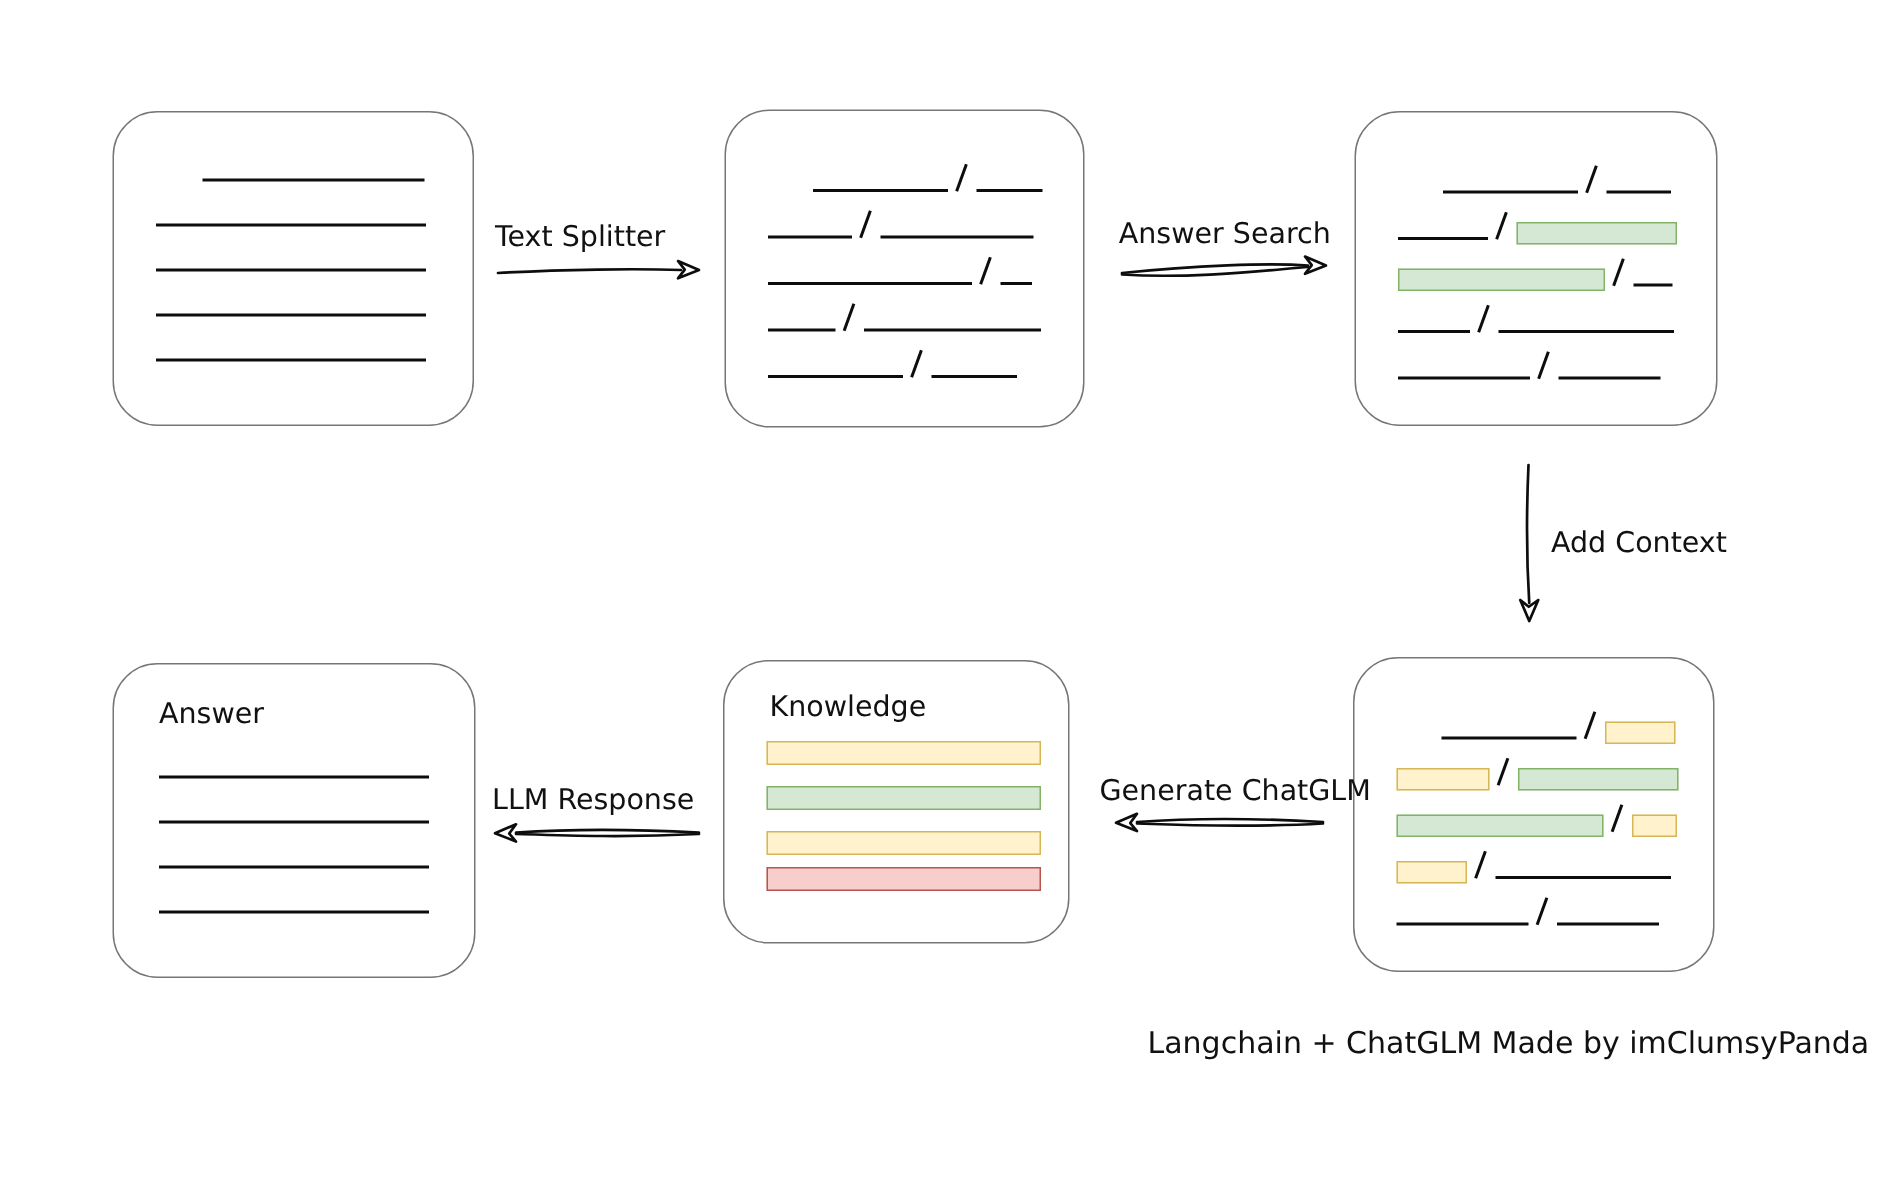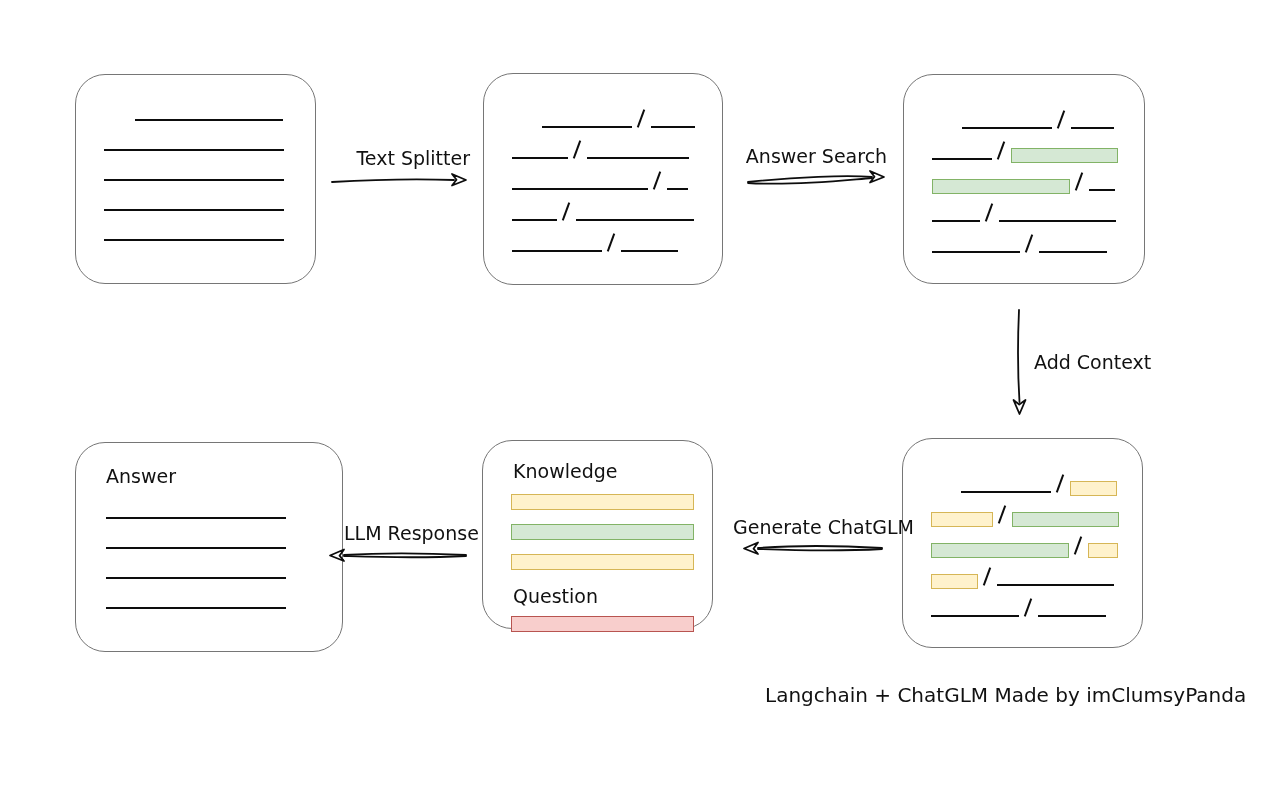--- a/index.html
+++ b/index.html
@@ -154,37 +154,36 @@
       </div>
   </div>
 
   <div class="node" style="left:482px;top:440px;width:231px;height:189px;">
     <div class="klabel">Knowledge</div>
     <div>
         <div class="bar yellow"></div>
         <div class="bar green"></div>
         <div class="bar yellow"></div>
       </div>
-    <div class="qlabel">Question</div>
     <div>
         <div class="bar red"></div>
       </div>
   </div>
 
-  <div class="node" style="left:75px;top:442px;width:268px;height:210px;">
+  <div class="node" style="left:75px;top:442px;width:242px;height:210px;">
     <div class="alabel">Answer</div>
     <div>
         <div class="ansline"></div>
         <div class="ansline"></div>
         <div class="ansline"></div>
         <div class="ansline"></div>
       </div>
   </div>
 
-  <div class="alabel-float" style="left:330px;top:147px;width:140px;text-align:right;">Text Splitter</div>
+  <div class="alabel-float" style="left:330px;top:147px;width:140px;text-align:left;">Text Splitter</div>
   <svg class="arrow" style="left:330px;top:170px;" width="140" height="26">
     <path d="M2,12 C45,9.5 95,9 124,10"></path>
     <path d="M122,4 L136,10 L122,15.5 L126.5,9.7 Z"></path>
   </svg>
 
   <div class="alabel-float" style="left:744px;top:145px;width:145px;text-align:center;">Answer Search</div>
   <svg class="arrow" style="left:746px;top:166px;" width="142" height="28">
     <path d="M2,16 C50,11 100,9 126,11"></path>
     <path d="M2,17 C50,20 100,14 126,12"></path>
     <path d="M124,5 L138,11 L124,16.5 L128.5,10.8 Z"></path>
@@ -196,21 +195,21 @@
     <path d="M7.5,92 L13.5,106 L19.5,92 L13.2,96.5 Z"></path>
   </svg>
 
   <div class="alabel-float" style="left:733px;top:516px;width:155px;text-align:center;">Generate ChatGLM</div>
   <svg class="arrow" style="left:740px;top:536px;" width="144" height="26">
     <path d="M142,12 C90,9 45,10 18,12"></path>
     <path d="M142,13 C90,16 45,14 18,13"></path>
     <path d="M18,6.5 L4,12.5 L18,18 L13.5,12.7 Z"></path>
   </svg>
 
-  <div class="alabel-float" style="left:344px;top:522px;width:132px;text-align:right;">LLM Response</div>
+  <div class="alabel-float" style="left:328px;top:522px;width:132px;text-align:right;">LLM Response</div>
   <svg class="arrow" style="left:326px;top:543px;" width="142" height="26">
     <path d="M140,12 C90,9.5 50,10 18,12"></path>
     <path d="M140,13 C90,15.5 50,14 18,13"></path>
     <path d="M18,6.5 L4,12.5 L18,18 L13.5,12.7 Z"></path>
   </svg>
 
   <div class="caption" style="left:765px;top:683px;width:420px;">Langchain + ChatGLM Made by imClumsyPanda</div>
 
 </div>
 

